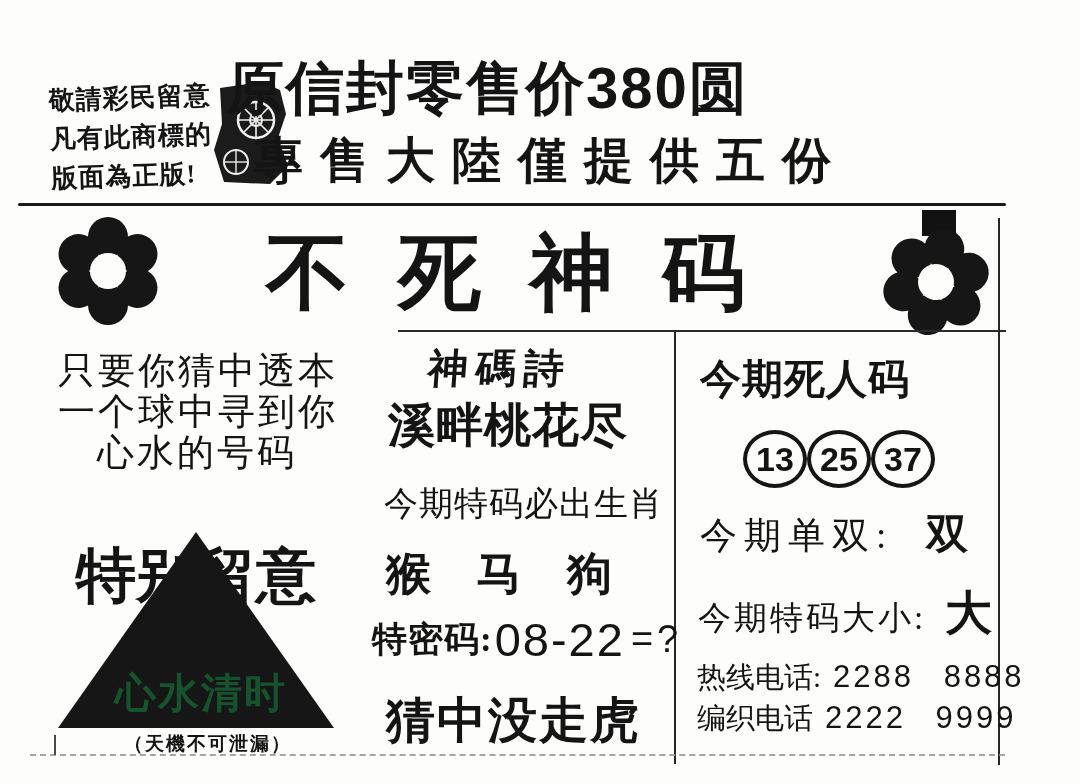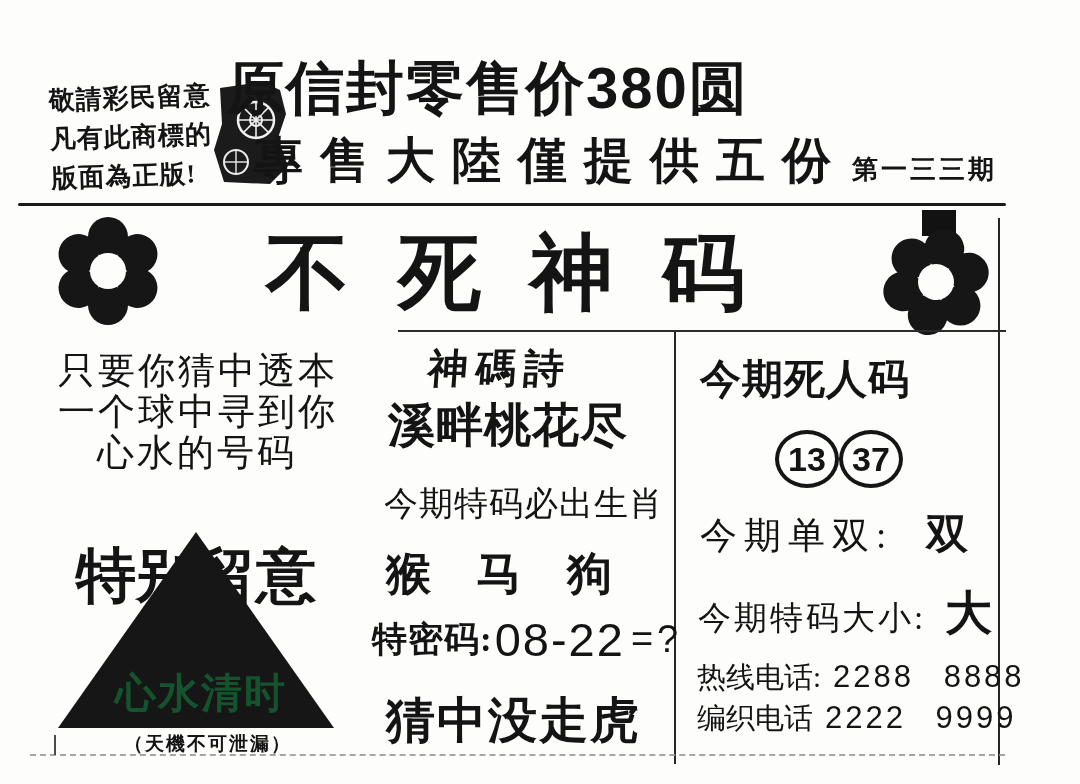--- a/index.html
+++ b/index.html
@@ -119,21 +119,20 @@
       <circle cx="26" cy="82" r="12" fill="none" stroke="#ececea" stroke-width="2"></circle>
       <g stroke="#ececea" stroke-width="1.4">
         <line x1="26" y1="70" x2="26" y2="94"></line>
         <line x1="14" y1="82" x2="38" y2="82"></line>
       </g>
     </svg>
   </div>
 
   <div class="abs price-line">原信封零售价380圆</div>
   <div class="abs supply-line">專售大陸僅提供五份</div>
-  <div class="abs issue">第一三三期</div>
 
   <div class="abs hline-top"></div>
 
   <div class="abs flower fleft">
     <span class="petal"></span>
     <span class="petal"></span>
     <span class="petal"></span>
     <span class="petal"></span>
     <span class="petal"></span>
     <span class="petal"></span>
@@ -180,20 +179,21 @@
   <div class="abs code-row">
     <span class="code-label">特密码:</span>
     <span class="code-value">08-22</span>
     <span class="code-suffix">=?</span>
   </div>
   <div class="abs mid-bottom">猜中没走虎</div>
 
   <div class="abs dead-title">今期死人码</div>
   <div class="abs dead-circles">
     <span class="num-circle">13</span>
+    <span class="num-circle">25</span>
     <span class="num-circle">37</span>
   </div>
 
   <div class="abs kv odd-row">
     <span class="kv-label">今期单双:</span>
     <span class="kv-value">双</span>
   </div>
   <div class="abs kv size-row">
     <span class="kv-label">今期特码大小:</span>
     <span class="kv-value">大</span>

